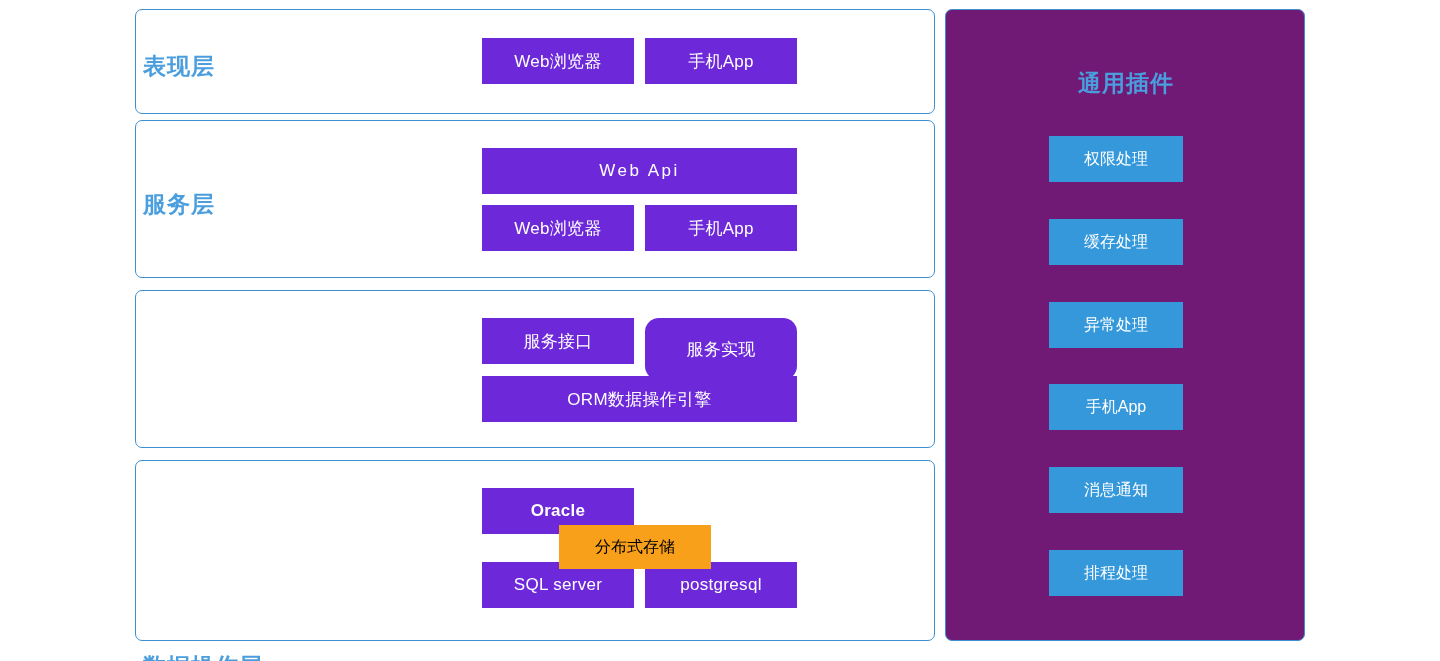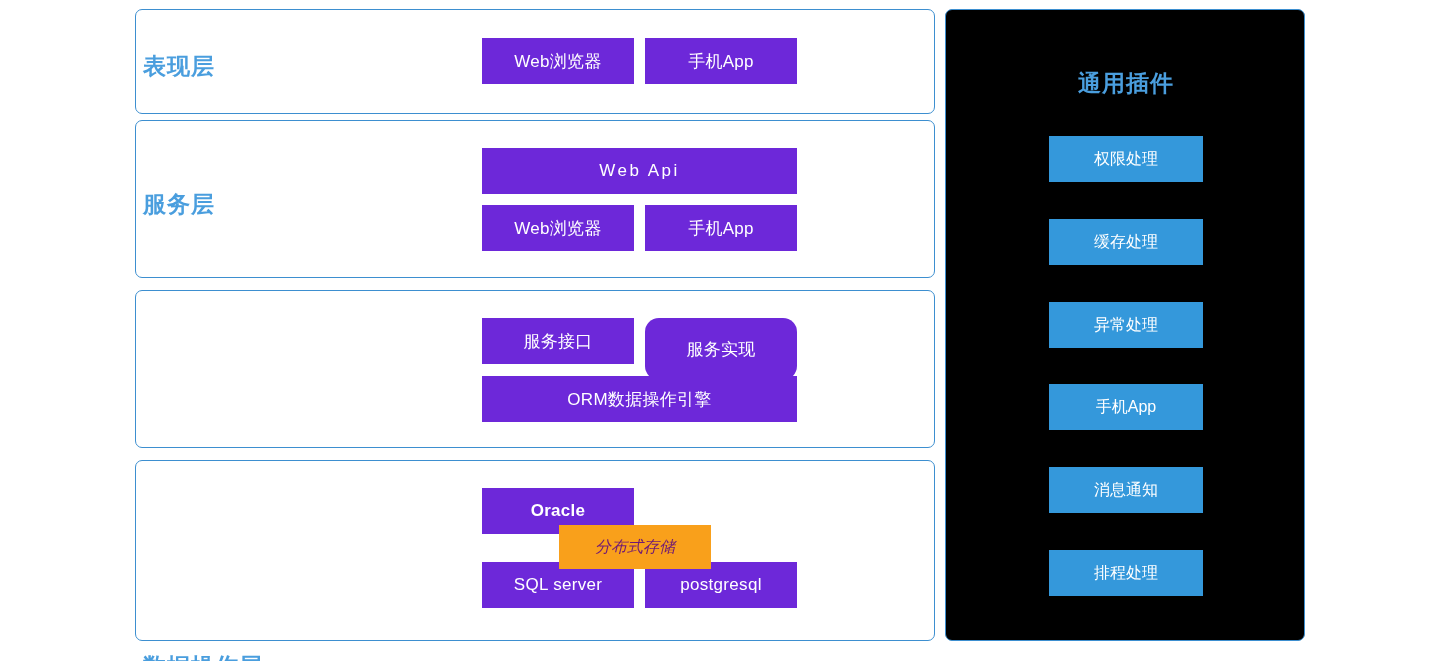--- a/index.html
+++ b/index.html
@@ -57,58 +57,57 @@
   }
   .node.wide-letter {
     letter-spacing: 2.5px;
   }
 
   
   .node-accent {
     position: absolute;
     box-sizing: border-box;
     background: #f9a01b;
-    color: #701a75;
+    color: #000000;
     font-size: 16px;
     display: flex;
     align-items: center;
     justify-content: center;
     white-space: nowrap;
     z-index: 5;
-    font-style: italic;
   }
 
   
   .plugin-panel {
     position: absolute;
     box-sizing: border-box;
     left: 945px;
     top: 9px;
     width: 360px;
     height: 632px;
     border: 1.5px solid #3d8fd0;
     border-radius: 7px;
-    background: #000000;
+    background: #701a75;
   }
   .plugin-title {
     position: absolute;
     left: 0;
     top: 58px;
     width: 360px;
     text-align: center;
     color: #4a9ede;
     font-weight: bold;
     font-size: 23px;
     letter-spacing: 1px;
     white-space: nowrap;
   }
   .plugin-node {
     position: absolute;
     left: 103px;
-    width: 154px;
+    width: 134px;
     height: 46px;
     box-sizing: border-box;
     background: #3498db;
     color: #ffffff;
     font-size: 16px;
     display: flex;
     align-items: center;
     justify-content: center;
     white-space: nowrap;
   }

